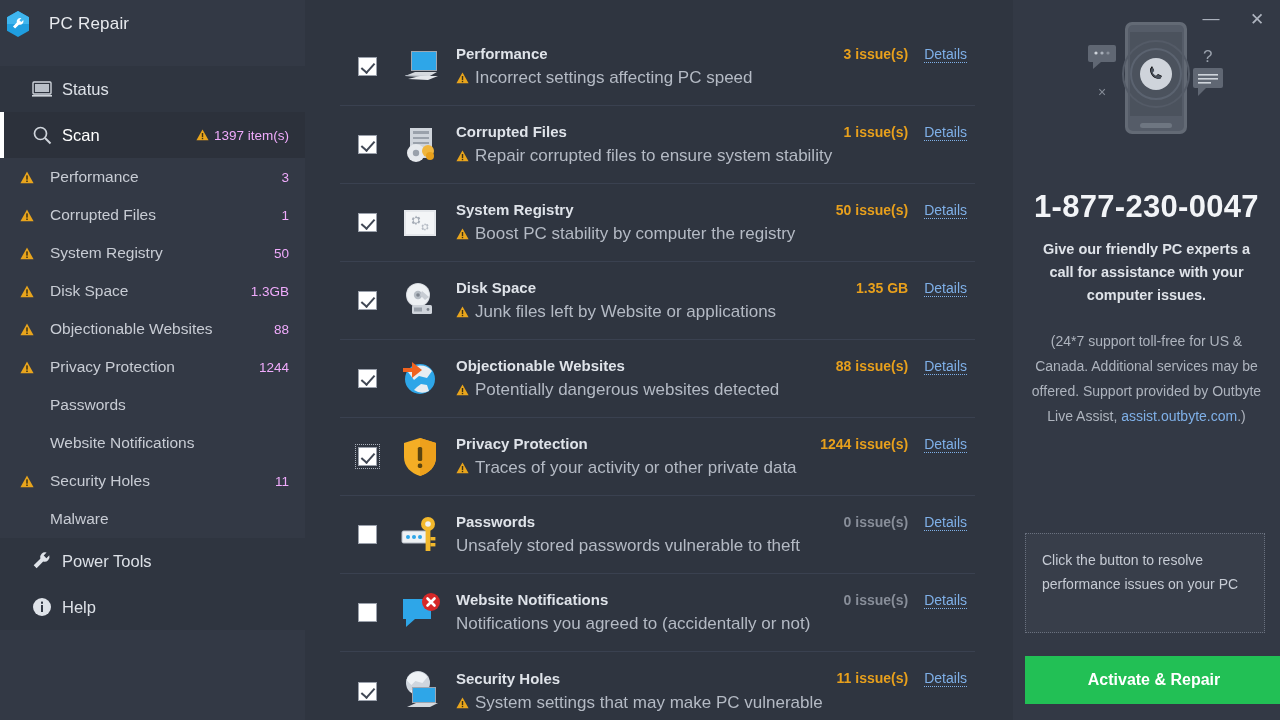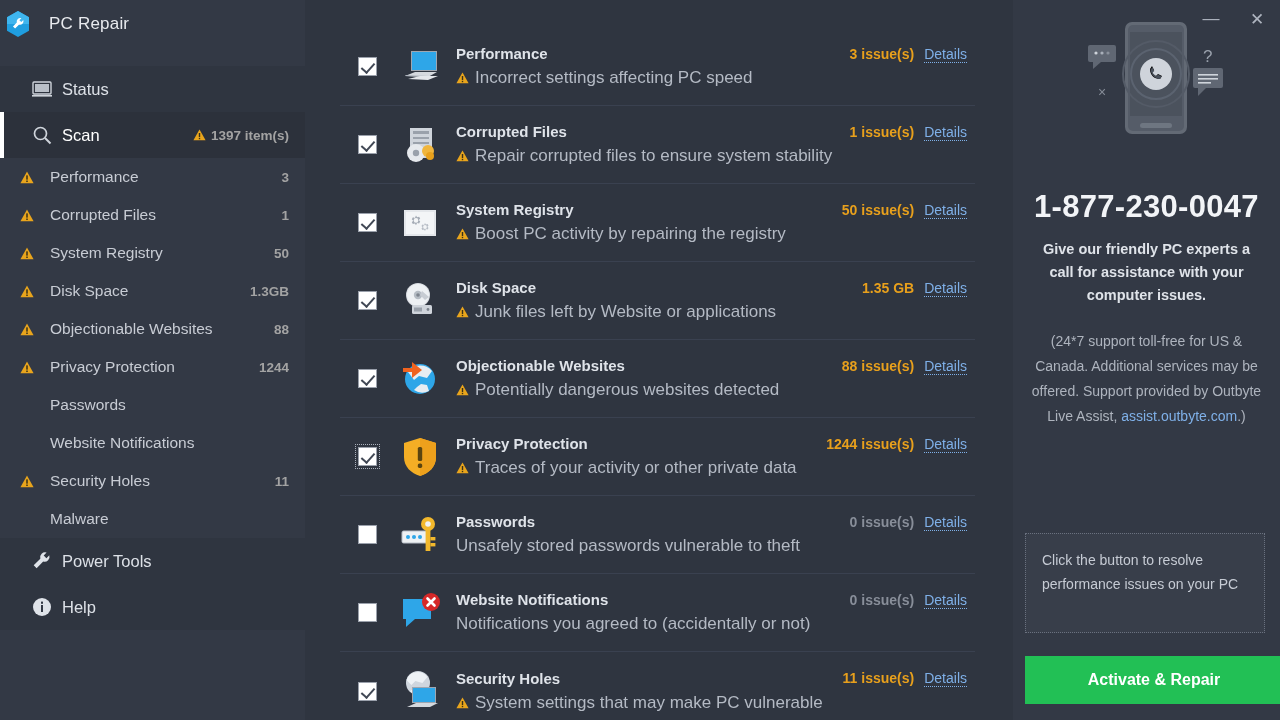--- a/index.html
+++ b/index.html
@@ -29,21 +29,21 @@
   }
   .nav-item.sub { height: 38px; padding-left: 20px; }
   .nav-item.active { background:#2c313b; }
   .nav-item.active::before {
     content:""; position:absolute; left:0; top:0; bottom:0; width:4px; background:#ffffff;
   }
   .nav-ico { width:30px; flex:0 0 30px; display:flex; align-items:center; justify-content:flex-start; }
   .nav-label { color:#c8ccd4; font-size:15.5px; flex:1 1 auto; }
   .nav-item.main .nav-label { color:#dde1e7; font-size:16.5px; }
   .nav-item.active .nav-label { color:#ffffff; }
-  .nav-badge { color:#a3a3a3; font-size:13.5px; font-weight:bold; white-space:nowrap; }
+  .nav-badge { color:#f0abfc; font-size:13.5px; font-weight:normal; white-space:nowrap; }
   .nav-badge-wrap { display:flex; align-items:center; gap:5px; }
 
   
   .winbtns { position:absolute; top:0; right:0; height:38px; display:flex; align-items:center; z-index: 40;}
   .winbtn { width:46px; height:38px; display:flex; align-items:center; justify-content:center;
             color:#aeb4bf; font-size:17px; cursor:pointer; }
 
   
   .main { flex:1 1 auto; position:relative; background:#2f3540; }
   .list {
@@ -58,21 +58,21 @@
   }
   .chk.focus { outline:1px dotted #aab0bb; outline-offset:2px; }
   .chk.checked::after {
     content:""; position:absolute; left:5px; top:2px; width:6px; height:11px;
     border:solid #414855; border-width:0 2px 2px 0; transform:rotate(42deg);
   }
   .row-ico { width:44px; height:44px; flex:0 0 44px; margin-left:21px; position:relative; }
   .row-txt { margin-left:14px; flex:1 1 auto; min-width:0; }
   .row-title { color:#dfe3e9; font-size:15px; font-weight:bold; margin-bottom:6px; }
   .row-sub { color:#b4bac4; font-size:17px; display:flex; align-items:center; gap:6px; }
-  .row-right { display:flex; align-items:flex-start; gap:10px; padding-right:8px; height:46px; padding-top:2px;}
+  .row-right { display:flex; align-items:flex-start; gap:16px; padding-right:8px; height:46px; padding-top:2px;}
   .row-count { color:#e8a01c; font-size:14px; font-weight:bold; text-align:right; white-space:nowrap; }
   .row-count.zero { color:#888e99; font-weight:bold; }
   .row-details { color:#7fb0e8; font-size:14px; border-bottom:1px dotted #7fb0e8; cursor:pointer; white-space:nowrap;}
 
   
   .wtri { width:13px; height:12px; flex:0 0 13px; position:relative; display:inline-block; }
   .wtri svg { display:block; }
 
   
   .rightpanel { position:absolute; left:1013px; top:0; width:267px; height:720px; background:#333945; }
@@ -356,21 +356,21 @@
           <div class="row-txt">
             <div class="row-title">System Registry</div>
             <div class="row-sub">
               <span class="wtri">
                 <svg width="13" height="12" viewBox="0 0 13 12">
                   <path d="M6.5 0.5 12.6 11.3H0.4z" fill="#e9a51c"></path>
                   <rect x="5.8" y="4" width="1.4" height="4" fill="#3a3017"></rect>
                   <rect x="5.8" y="8.8" width="1.4" height="1.4" fill="#3a3017"></rect>
                 </svg>
               </span>
-              <span>Boost PC activity by repairing the registry</span>
+              <span>Boost PC stability by computer the registry</span>
             </div>
           </div>
           <div class="row-right">
             <div class="row-count">50 issue(s)</div>
             <div class="row-details">Details</div>
           </div>
         </div>
         <div class="row">
           <div class="chk checked"></div>
           <div class="row-ico"><svg width="44" height="44" viewBox="0 0 44 44">

